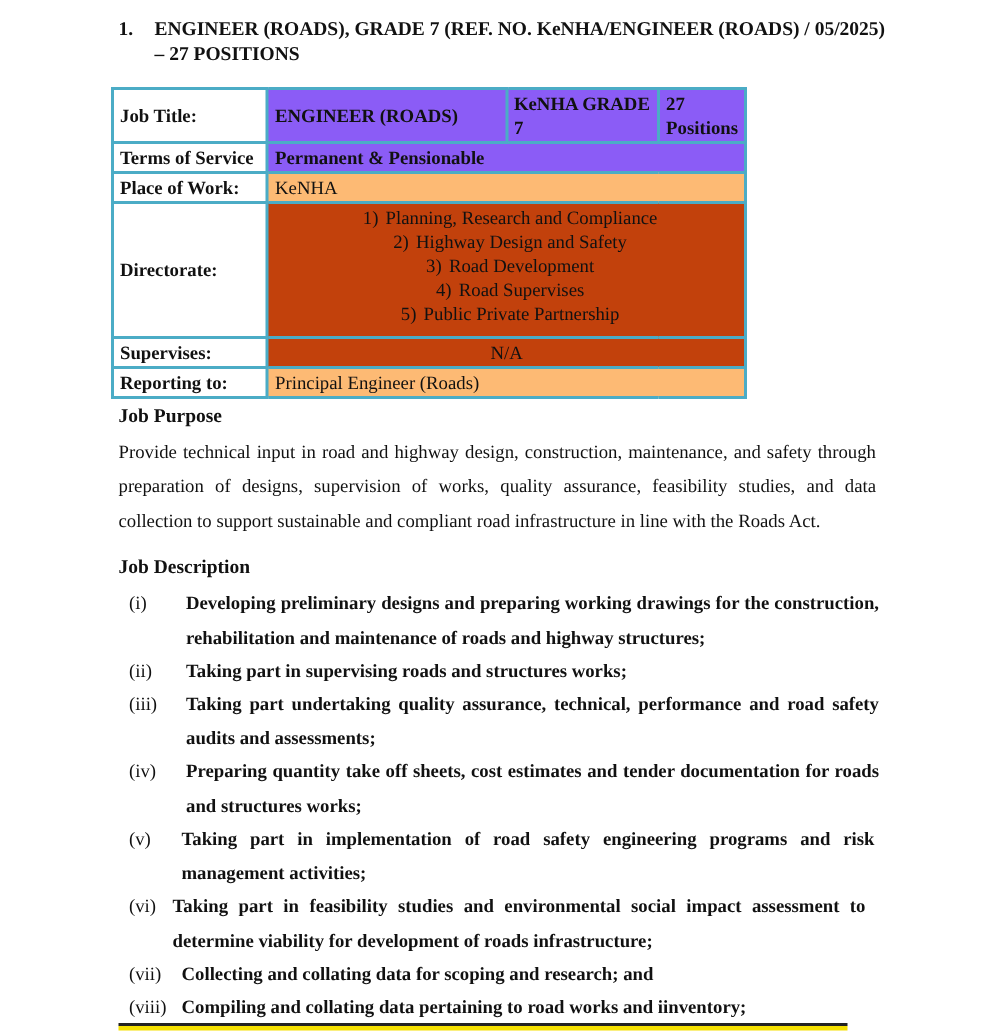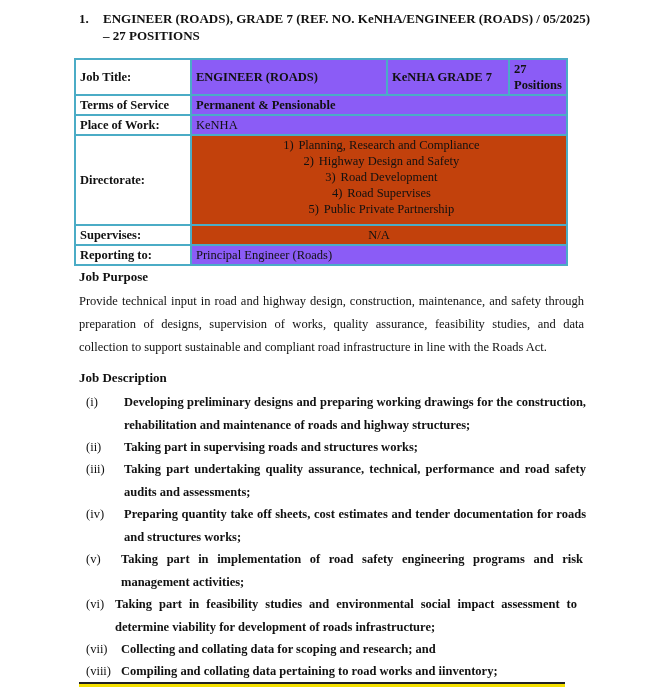--- a/index.html
+++ b/index.html
@@ -3,25 +3,25 @@
 <meta charset="utf-8">
 <style>
   html, body { margin:0; padding:0; background:#ffffff; }
   body { width:660px; height:690px; position:relative; overflow:hidden;
          font-family:"Liberation Serif", serif; color:#111; }
   .heading { position:absolute; left:79px; top:10px; font-weight:bold; font-size:13px; line-height:17px; }
   .heading .num { position:absolute; left:0; top:0; }
   .heading .t1 { position:absolute; left:24px; top:0; white-space:nowrap; }
   .heading .t2 { position:absolute; left:24px; top:17px; white-space:nowrap; }
 
-  table.info { position:absolute; left:74px; top:58px; width:494px; border-collapse:collapse; font-size:12.5px; }
+  table.info { position:absolute; left:74px; top:58px; width:424px; border-collapse:collapse; font-size:12.5px; }
   table.info td { border:2px solid #4bacc6; padding:1px 4px; vertical-align:middle; line-height:16px; }
   td.lbl { font-weight:bold; background:#ffffff; width:106px; }
   td.light { background:#8b5cf6; }
-  td.mid { background:#8b5cf6; }
+  td.mid { background:#fdba74; }
   td.pale { background:#c2410c;text-align:center; }
   td.bold { font-weight:bold; }
   .dirlist div { line-height:16px; }
   .dirlist .n { display:inline-block; width:20px; }
 
   .section-title { position:absolute; left:79px; font-weight:bold; font-size:13px; }
   .para { position:absolute; left:79px; width:505px; font-size:12.5px; line-height:23px; text-align:justify; }
   .item { position:absolute; left:79px; width:505px; font-size:12.5px; line-height:22.5px; }
   .item .rn { position:absolute; left:7px; top:0; }
   .item .tx { position:absolute; left:45px; width:462px; text-align:justify;font-weight:bold; }

